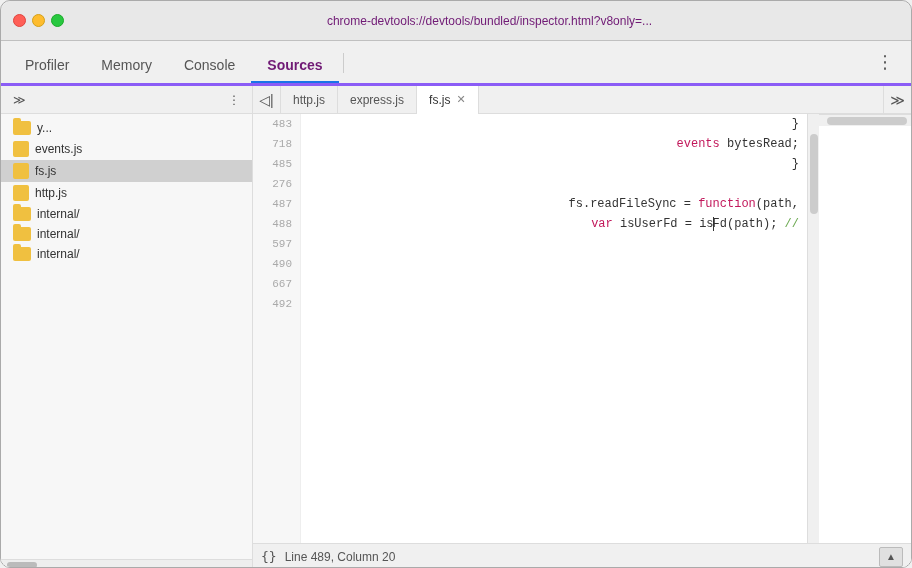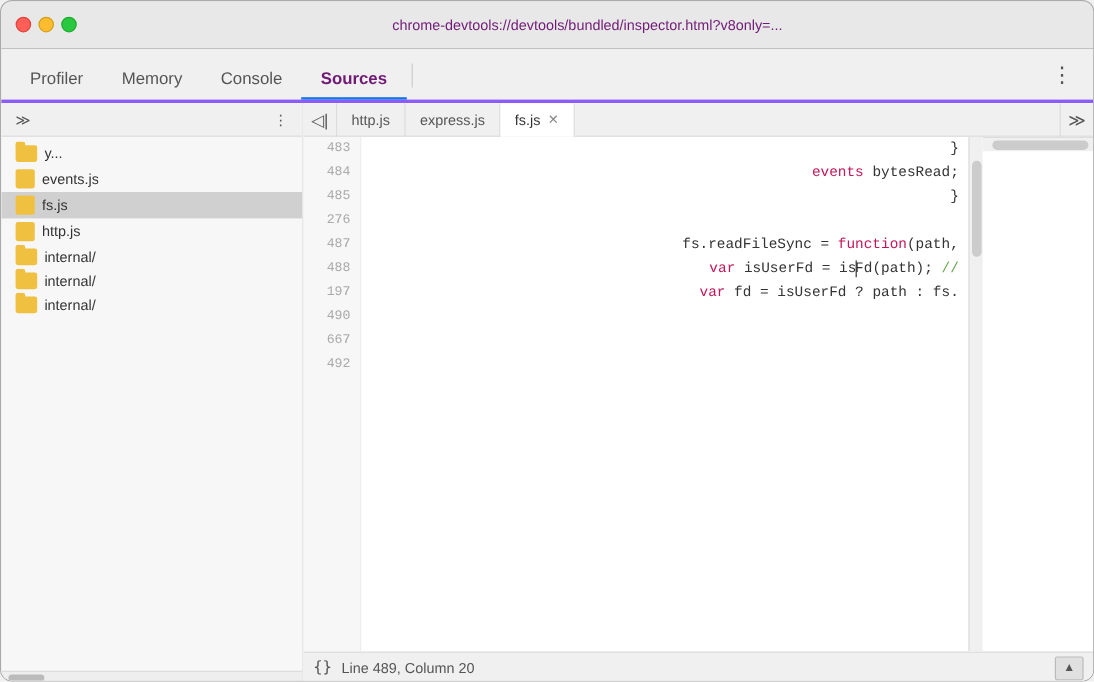--- a/index.html
+++ b/index.html
@@ -463,26 +463,26 @@
       </div>
       <div class="editor-tab-more">≫</div>
     </div>
 
     <div class="code-wrapper">
       <div class="code-scroll">
         <div class="code-content">
 
           <div class="line-numbers">
             <div class="line-num">483</div>
-            <div class="line-num">484</div>
+            <div class="line-num">718</div>
             <div class="line-num">485</div>
             <div class="line-num">276</div>
             <div class="line-num">487</div>
             <div class="line-num">488</div>
-            <div class="line-num">197</div>
+            <div class="line-num">597</div>
             <div class="line-num">490</div>
             <div class="line-num">667</div>
             <div class="line-num">492</div>
           </div>
 
           <div class="code-lines">
             <div class="code-line">
               &nbsp;&nbsp;&nbsp;&nbsp;}
             </div>
             <div class="code-line">
@@ -491,23 +491,20 @@
             <div class="code-line">
               }
             </div>
             <div class="code-line">&nbsp;</div>
             <div class="code-line">
               fs.readFileSync = <span class="fn">function</span>(path,
             </div>
             <div class="code-line cursor-line">
               &nbsp;&nbsp;&nbsp;&nbsp;<span class="kw">var</span> isUserFd = is<span class="cursor-pos"></span>Fd(path); <span class="comment">//</span>
             </div>
-            <div class="code-line">
-              &nbsp;&nbsp;&nbsp;&nbsp;<span class="kw">var</span> fd = isUserFd ? path : fs.
-            </div>
             <div class="code-line">&nbsp;</div>
             <div class="code-line">&nbsp;</div>
           </div>
 
           <div class="vscroll">
             <div class="vscroll-thumb"></div>
           </div>
         </div>
       </div>
 

